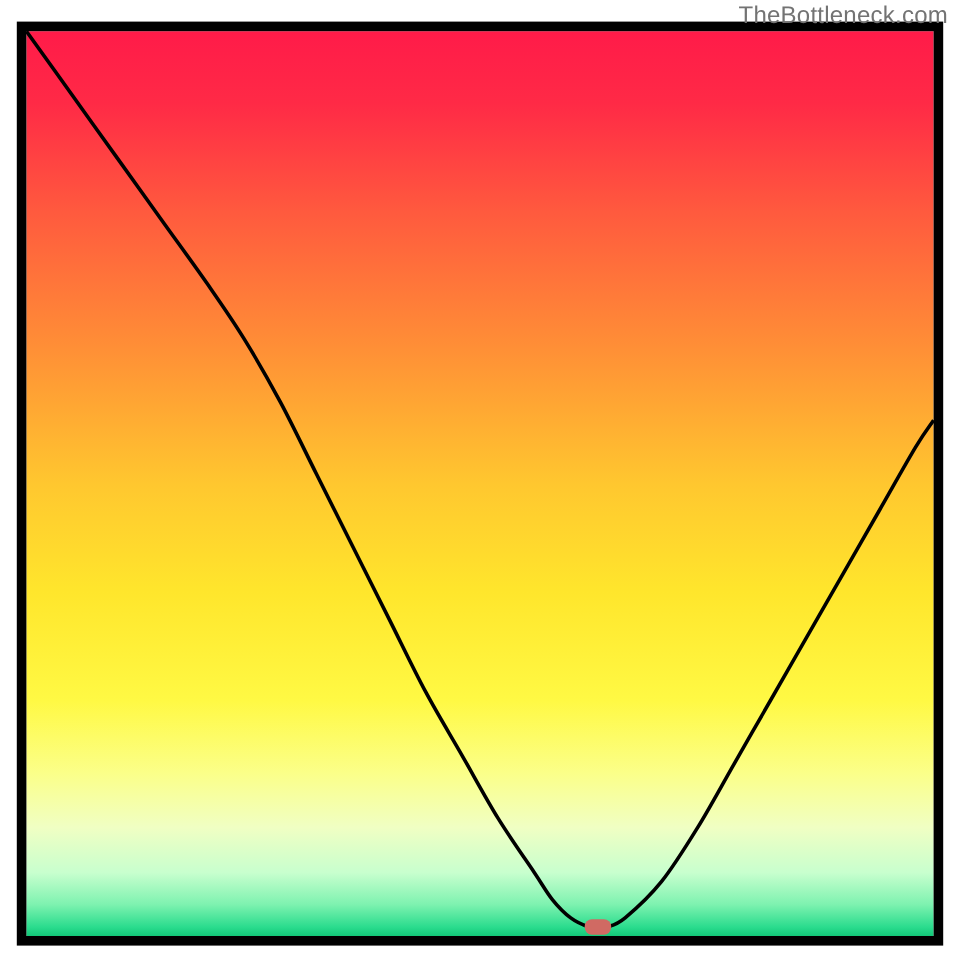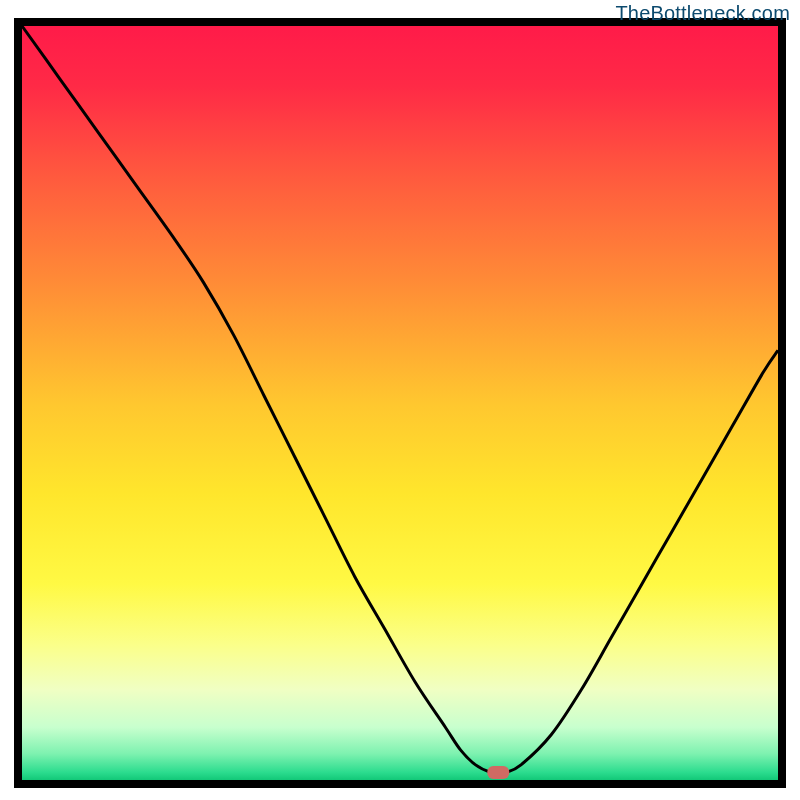--- a/index.html
+++ b/index.html
@@ -17,21 +17,21 @@
   }
   svg {
     display: block;
   }
   .watermark {
     position: absolute;
     top: 2px;
     right: 10px;
     font-size: 20px;
     font-weight: 500;
-    color: #0c4a6e;
+    color: #737373;
     letter-spacing: 0.2px;
   }
 </style>
 </head>
 <body>
 
 <div class="canvas-wrap">
   <div class="watermark">TheBottleneck.com</div>
   <svg id="chart-svg" width="800" height="800" viewBox="0 0 800 800">
     <defs>

